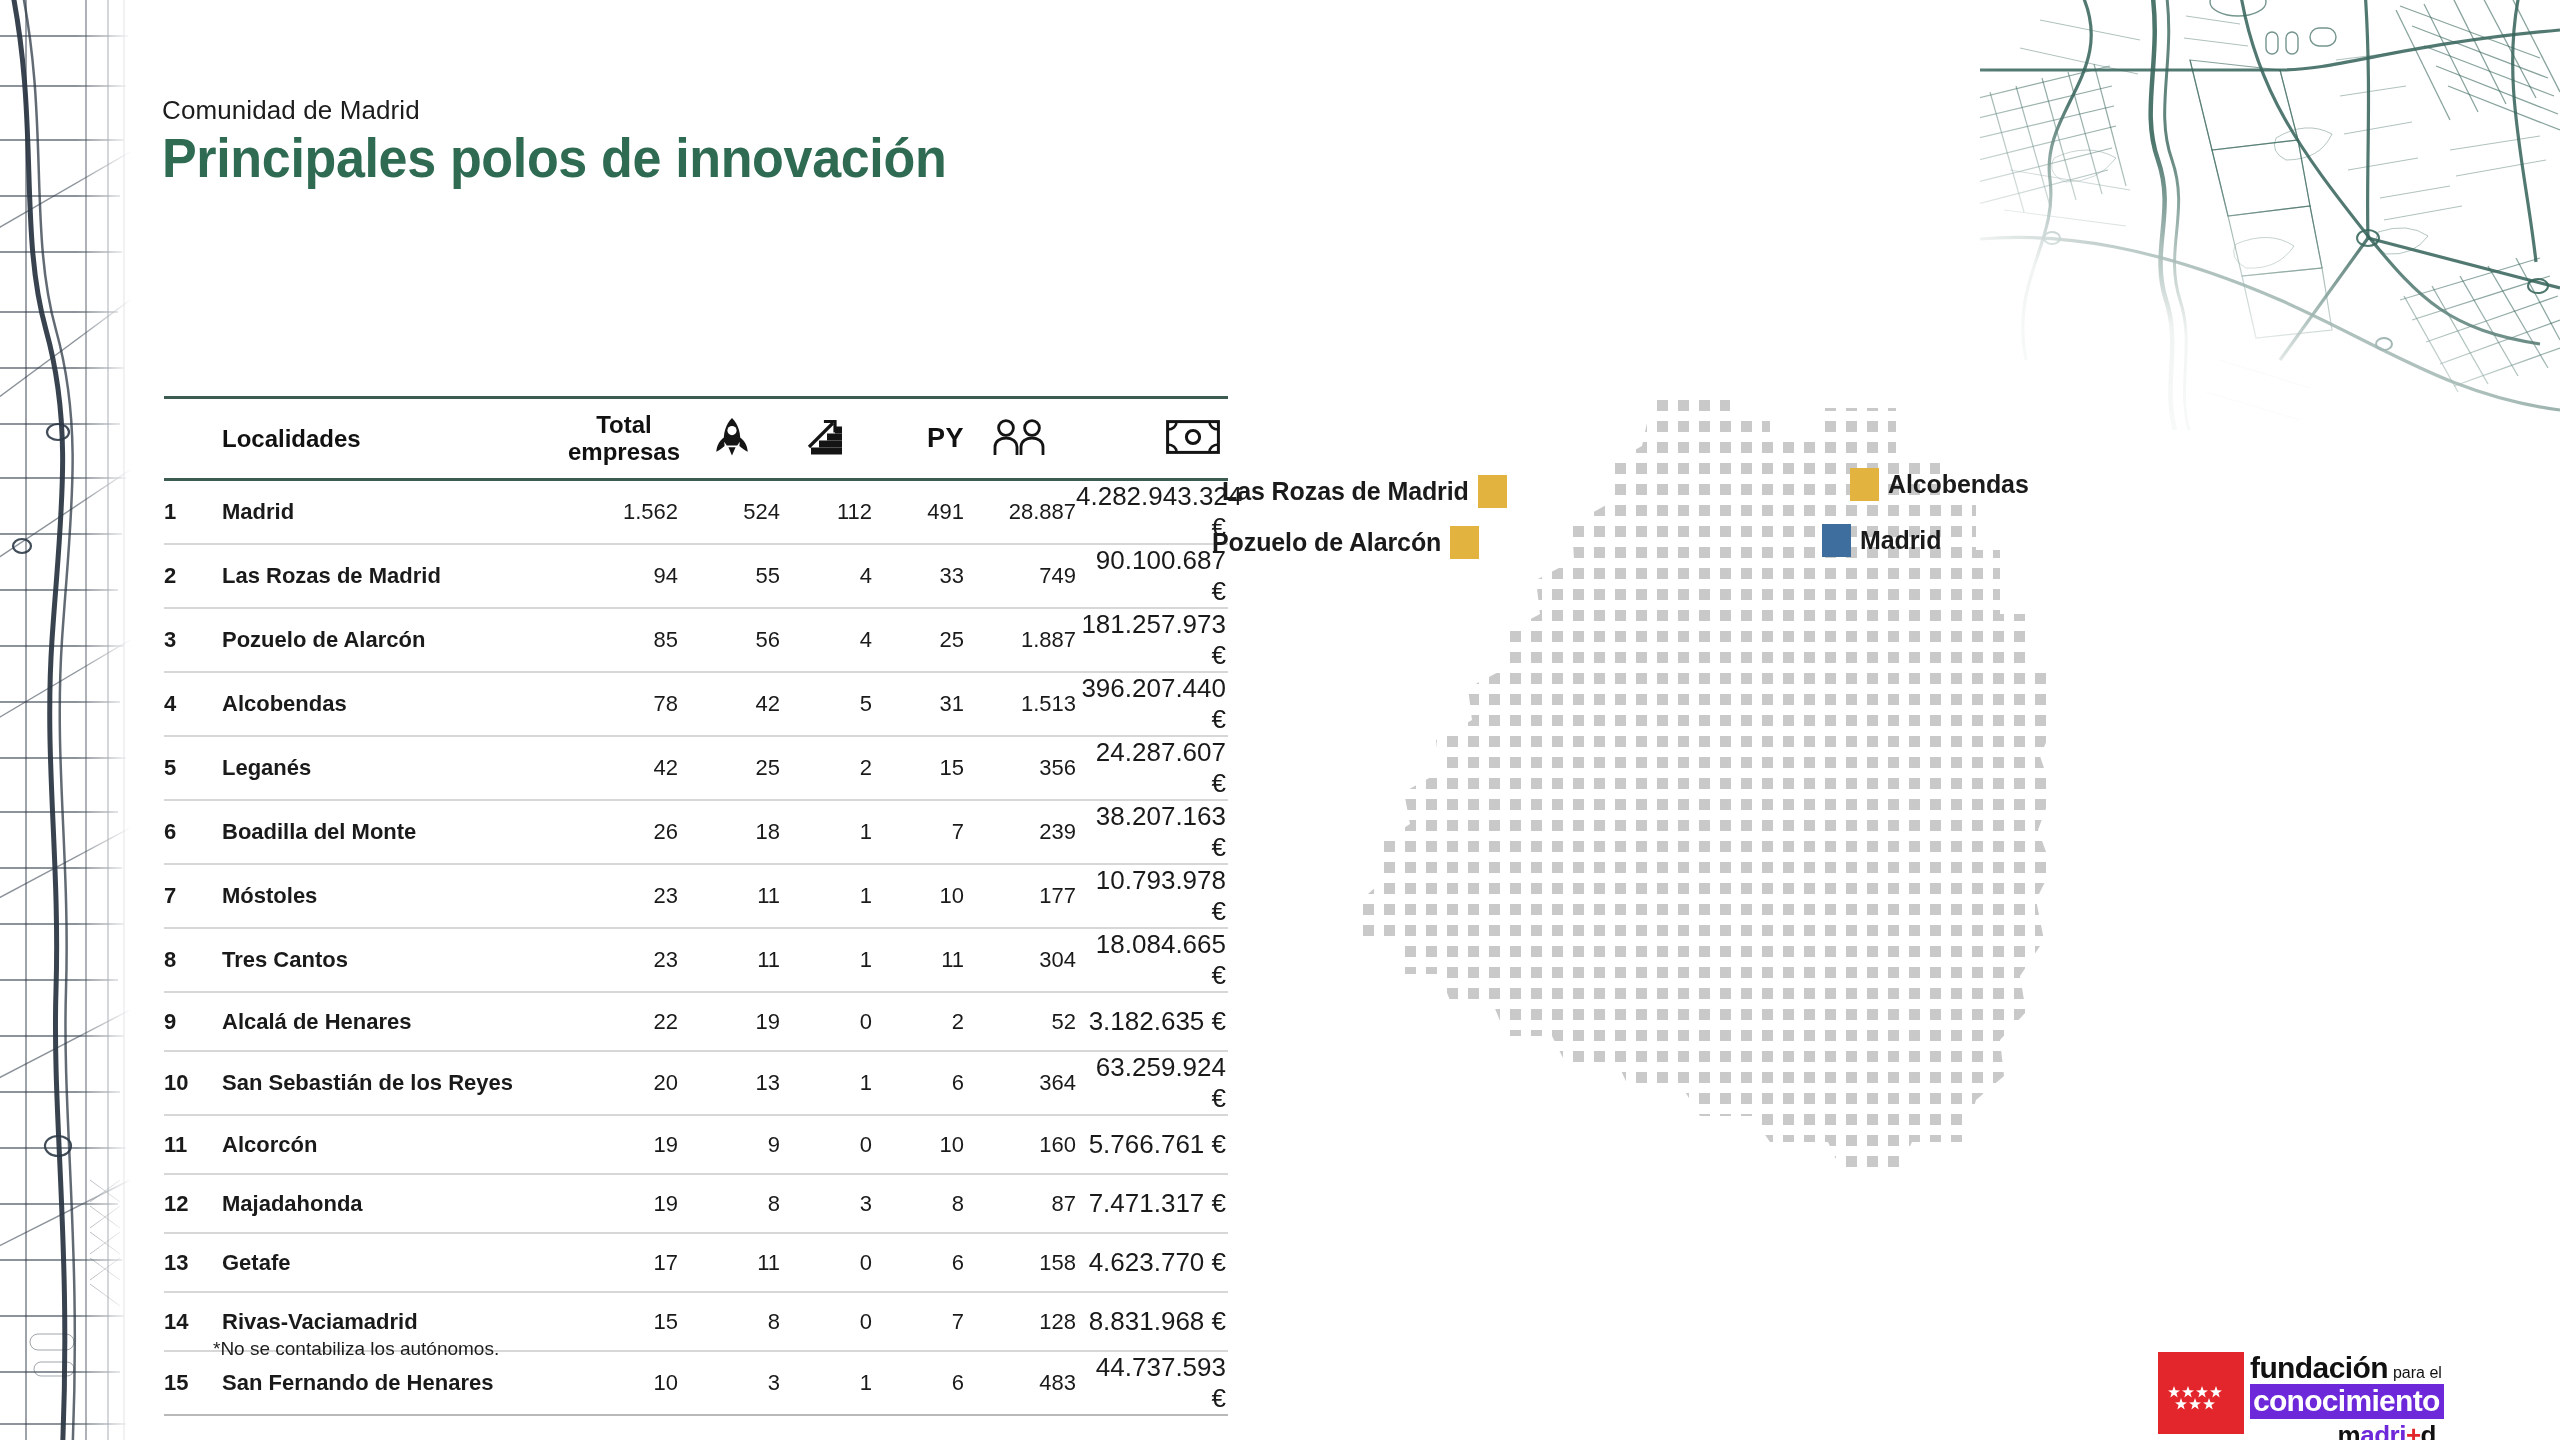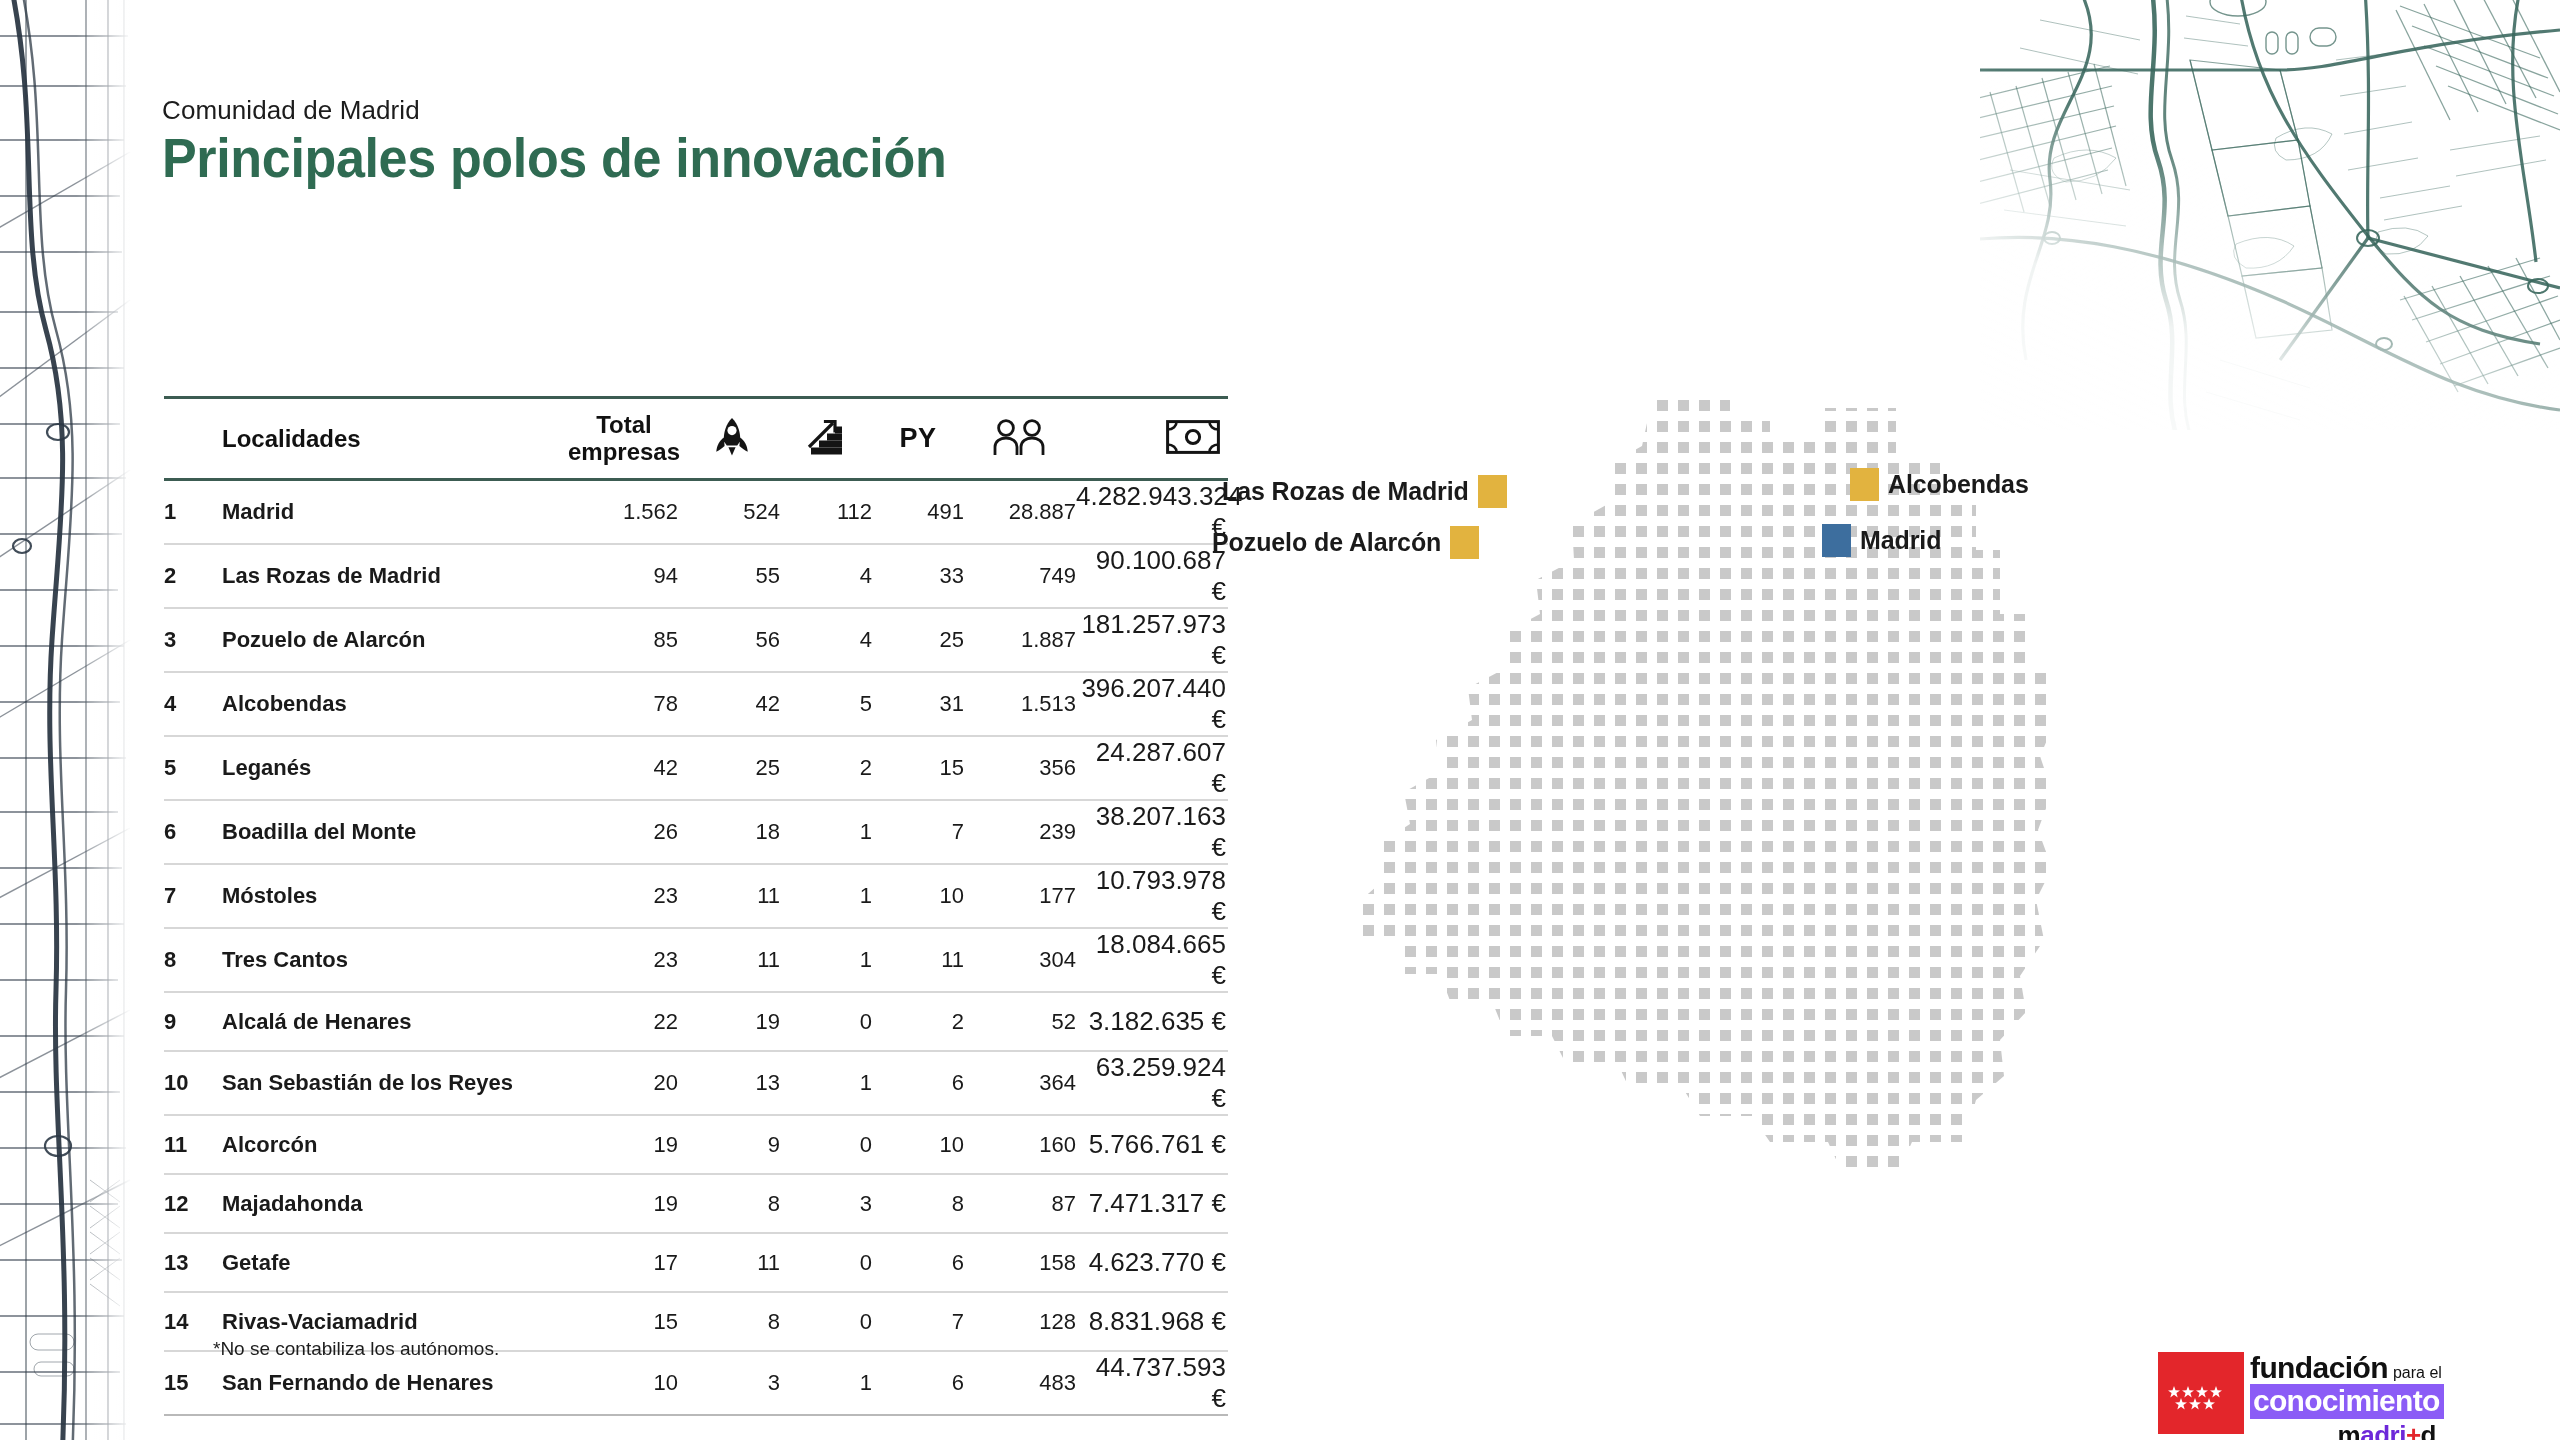--- a/index.html
+++ b/index.html
@@ -109,21 +109,21 @@
     text-align: center;
     font-size: 24px;
     font-weight: 700;
     color: #111;
     line-height: 1.12;
     padding-right: 4px;
   }
   th.h-icon { text-align: center; }
   th.h-icon.right-ish { text-align: right; padding-right: 8px; }
   th.h-py {
-    text-align: center;
+    text-align: right;
     font-size: 27px;
     font-weight: 700;
     color: #111;
     letter-spacing: .5px;
   }
 
   .hicon { display: inline-block; line-height: 0; }
 
   
   table.polos tbody td {
@@ -247,21 +247,21 @@
     padding-top: 3px;
   }
   .lt-fundacion {
     font-size: 30px; font-weight: 700; color: #111; letter-spacing: -.6px;
     font-family: "Liberation Sans", sans-serif;
   }
   .lt-paraelt {
     font-size: 16px; font-weight: 400; color: #111; margin-left: 5px;
   }
   .lt-row2 {
-    background: #8b5cf6;
+    background: #6d28d9;
     color: #ffffff;
     font-size: 30px;
     font-weight: 700;
     letter-spacing: -.7px;
     line-height: 1.06;
     padding: 1px 4px 2px 3px;
     margin-top: 1px;
     display: inline-block;
   }
   .lt-row3 {

